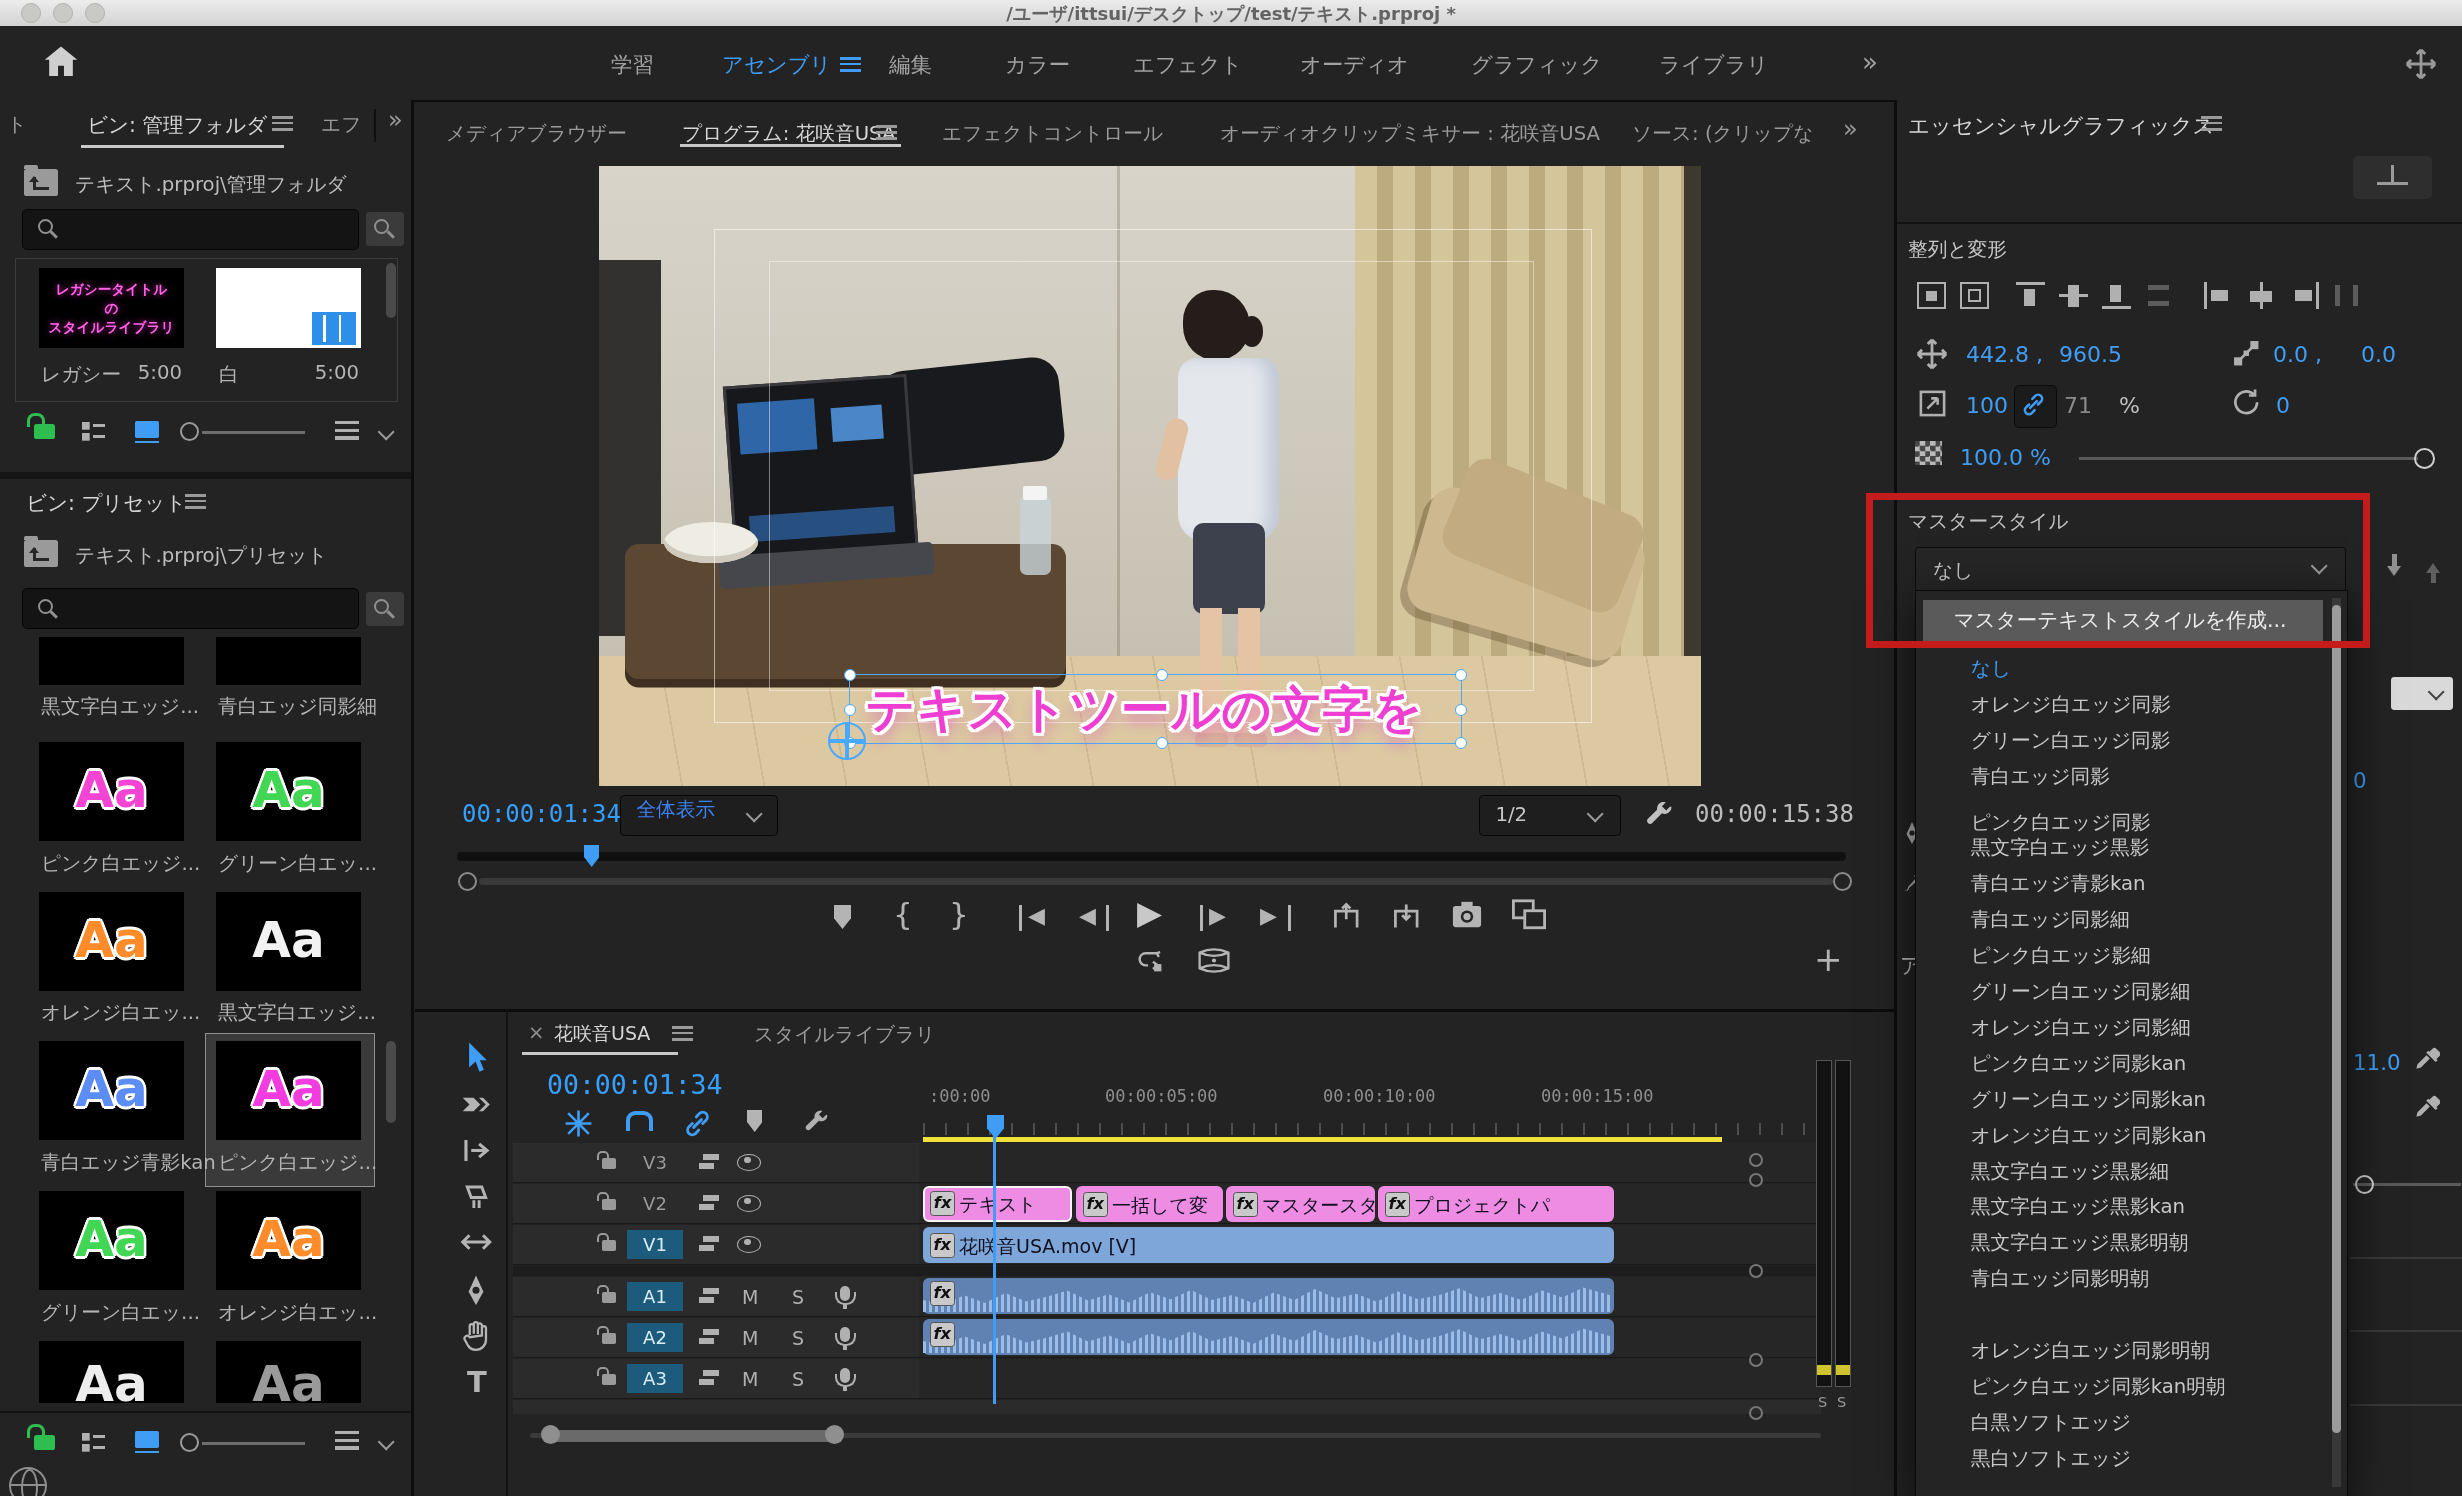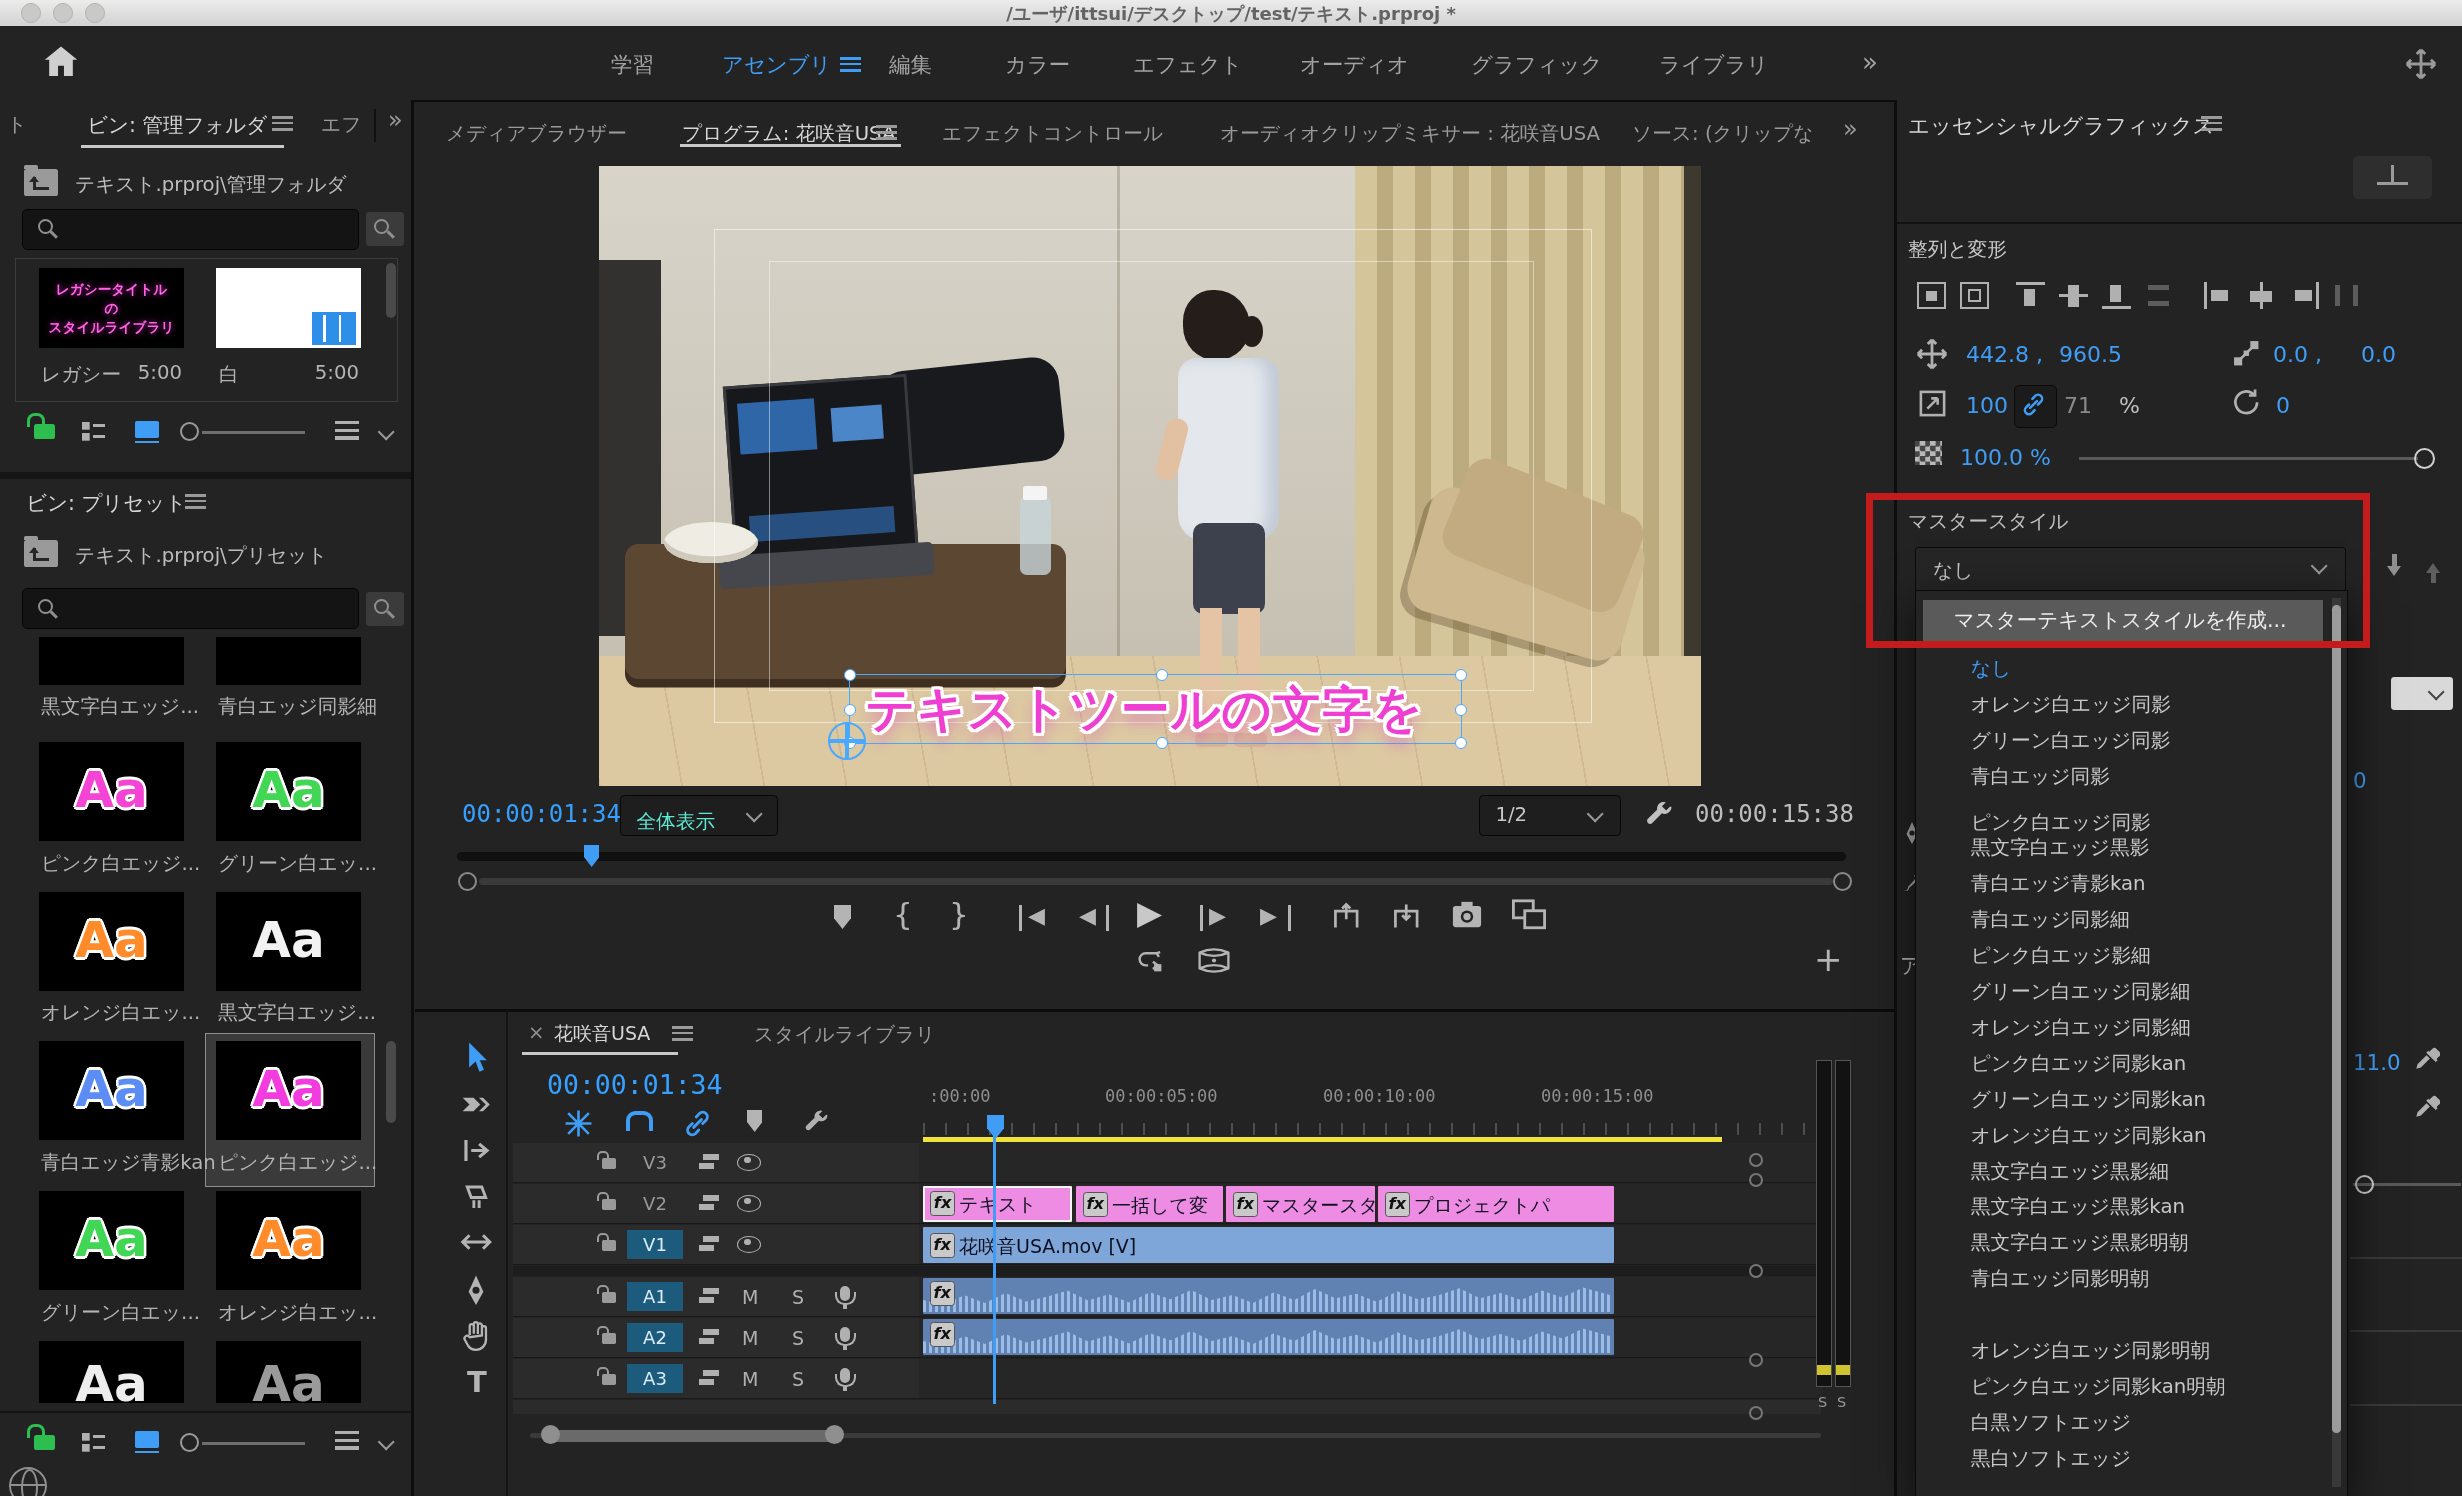--- a/index.html
+++ b/index.html
@@ -98,21 +98,21 @@
   .aa{position:absolute;left:0;width:145px;text-align:center;font-weight:bold;font-size:50px;
       text-shadow:-2.6px 0 #fff,2.6px 0 #fff,0 -2.6px #fff,0 2.6px #fff,1.7px 1.7px #fff,-1.7px -1.7px #fff,1.7px -1.7px #fff,-1.7px 1.7px #fff;}
   .aa.plain{text-shadow:0 2.6px 5.1px #000;}
   .plabel{position:absolute;font-size:19.7px;color:#b4b4b4;white-space:nowrap;}
   
   .trow{position:absolute;left:513px;width:1308px;height:39px;background:#262626;border-bottom:1.7px solid #191919;}
   .thead{position:absolute;left:0;top:0;width:406px;height:100%;background:#2b2b2b;}
   .tlabel{position:absolute;left:114px;top:5.1px;width:56px;height:29px;line-height:29px;text-align:center;
           font-size:18px;color:#9a9a9a;}
   .tlabel.on{background:#1d5b7c;color:#d9ecf7;}
-  .clip{position:absolute;height:36px;border-radius:1px;}
+  .clip{position:absolute;height:36px;border-radius:6px;}
   .cliptxt{position:absolute;left:36px;top:6.8px;font-size:19px;color:#101020;white-space:nowrap;overflow:hidden;}
   .ms{position:absolute;top:8.5px;font-size:19px;color:#b0b0b0;}
   svg{display:block;}
   .redrect{position:absolute;left:1866px;top:493px;width:504px;height:155px;border:7.7px solid #c41c1c;
            box-sizing:border-box;z-index:60;pointer-events:none;}
 </style>
 </head>
 <body>
 
 <div id="screen">
@@ -318,21 +318,21 @@
       <span class="abs" style="right:-6px;top:29px;width:10.3px;height:10.3px;background:#fff;border:1.7px solid #49a8ff;border-radius:50%"></span>
       <span class="abs" style="left:-6px;bottom:-6px;width:10.3px;height:10.3px;background:#fff;border:1.7px solid #49a8ff;border-radius:50%"></span>
       <span class="abs" style="left:50%;bottom:-6px;width:10.3px;height:10.3px;background:#fff;border:1.7px solid #49a8ff;border-radius:50%"></span>
       <span class="abs" style="right:-6px;bottom:-6px;width:10.3px;height:10.3px;background:#fff;border:1.7px solid #49a8ff;border-radius:50%"></span>
       <span class="abs" style="left:-22px;bottom:-17px;width:34px;height:34px;border:2.6px solid #49a8ff;border-radius:50%;background:linear-gradient(#0000 45%,#49a8ff 45% 55%,#0000 55%),linear-gradient(90deg,#0000 45%,#49a8ff 45% 55%,#0000 55%)"></span>
     </div>
   </div>
 
   <span class="txt mono" style="left:462px;top:800px;font-size:24px;color:#35a0ff">00:00:01:34</span>
   <div class="abs" style="left:620px;top:795px;width:156px;height:39px;background:#1e1e1e;border:1.7px solid #060606;border-radius:4.3px">
-    <span class="txt" style="left:15.4px;top:12px;color:#5eead4">全体表示</span>
+    <span class="txt" style="left:15.4px;top:0;color:#3b82f6">全体表示</span>
     <span class="chev" style="left:127px;top:12px"></span>
   </div>
   <div class="abs" style="left:1479px;top:795px;width:140px;height:39px;background:#1e1e1e;border:1.7px solid #060606;border-radius:4.3px">
     <span class="txt" style="left:15.4px;top:6.8px;color:#c8c8c8">1/2</span>
     <span class="chev" style="left:109px;top:12px"></span>
   </div>
   <svg class="abs" style="left:1643px;top:799px" width="32.5" height="32.5" viewBox="0 0 24 24">
       <path d="M21 6a5 5 0 0 1-7 4.6L7.2 17.4a2.3 2.3 0 1 1-3.2-3.2L10.4 8A5 5 0 0 1 16.9 2.4L14 5.3l3.1 3.1L20 5.5c.6.1 1 .3 1 .5z" fill="#c0c0c0"></path>
     </svg>
   <span class="txt mono" style="left:1695px;top:800px;font-size:24px;color:#bcbcbc">00:00:15:38</span>

